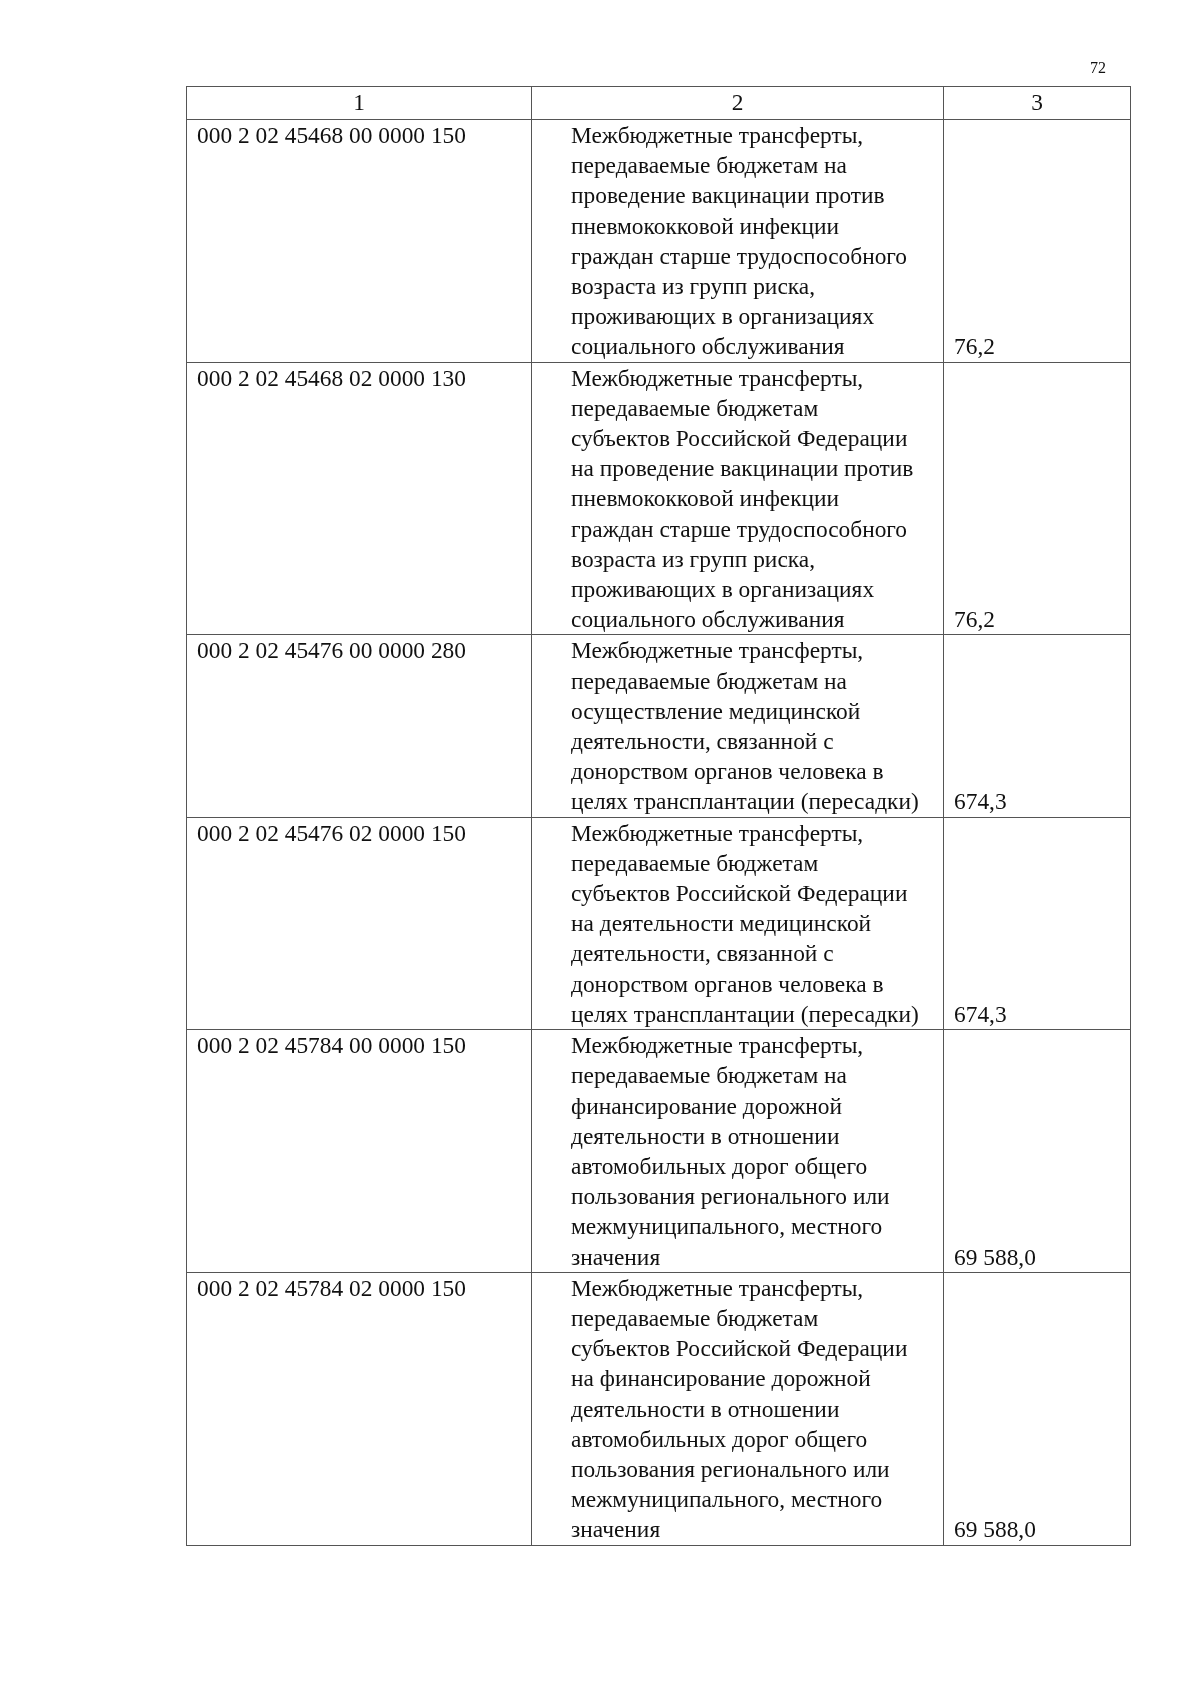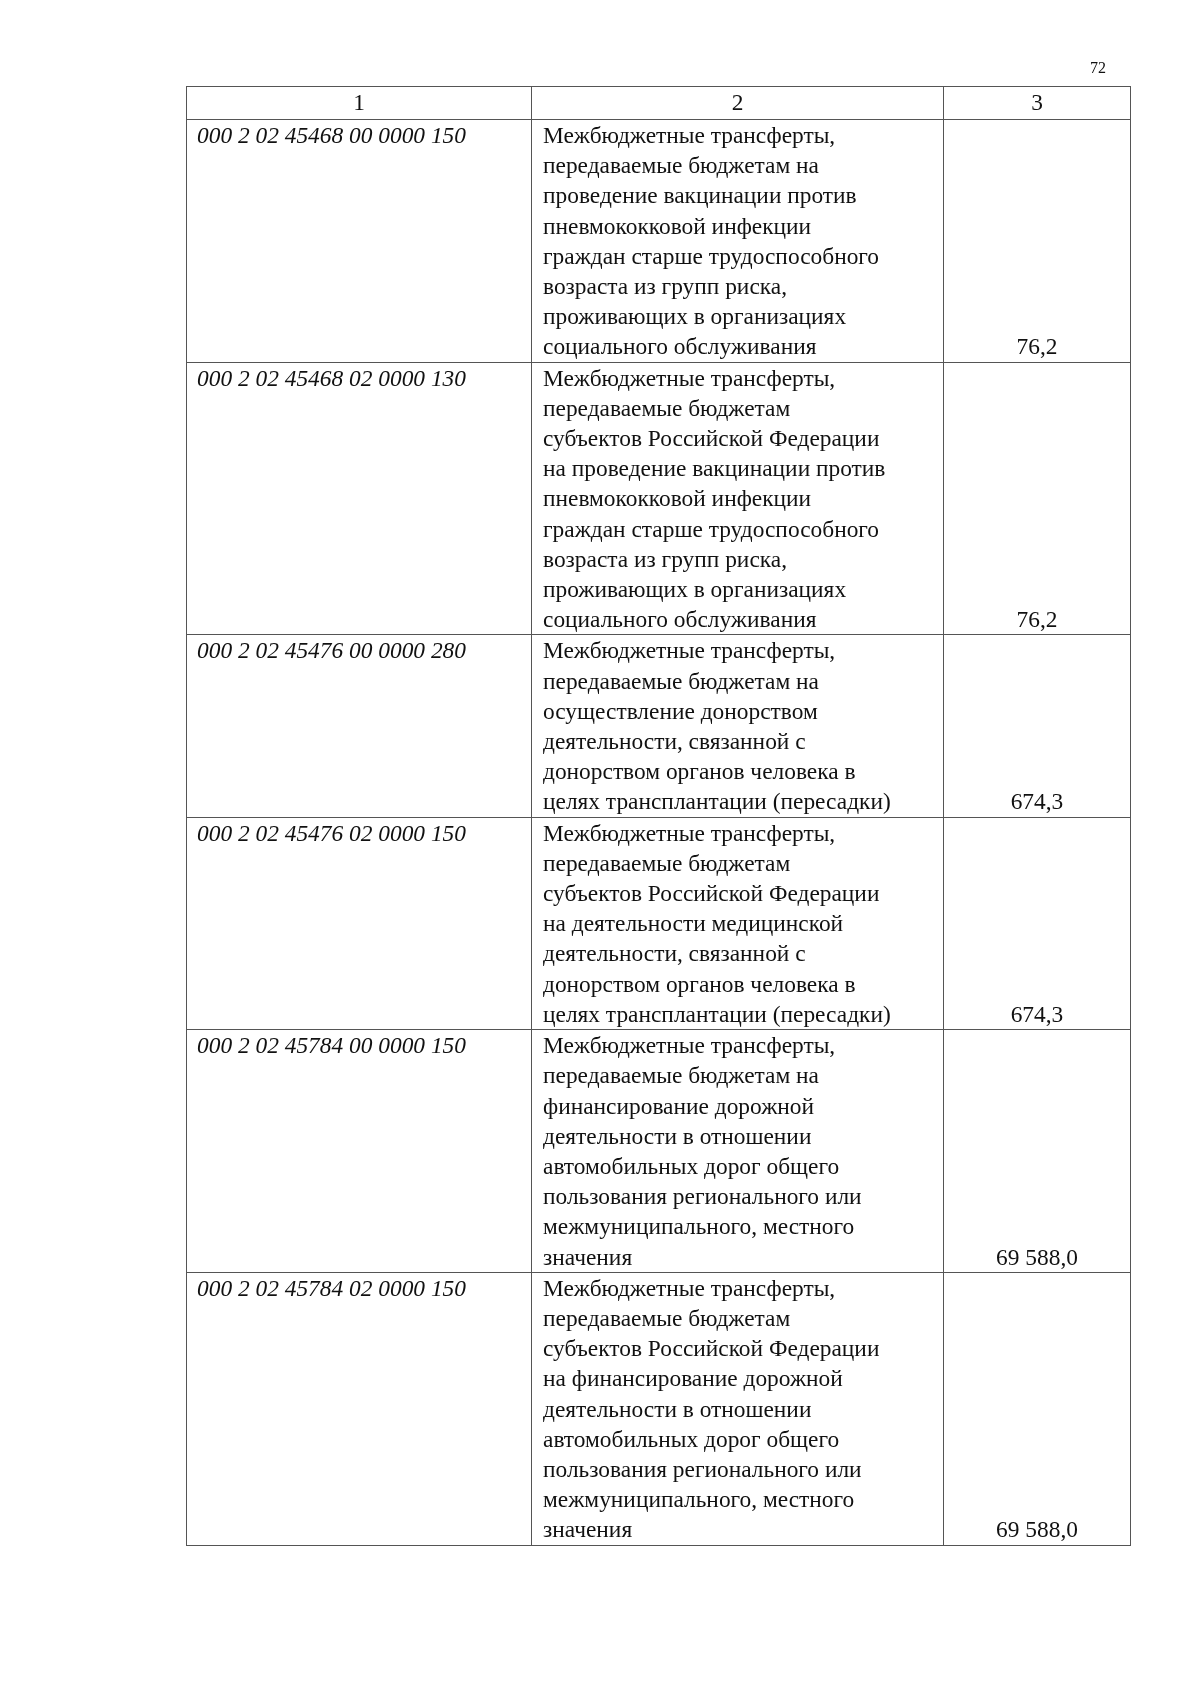--- a/index.html
+++ b/index.html
@@ -4,24 +4,24 @@
   <style>
     html, body { margin: 0; padding: 0; background: #ffffff; }
     body { width: 1200px; height: 1697px; position: relative; font-family: "Liberation Serif", serif; color: #111; }
     .page-number { position: absolute; top: 56px; left: 1090px; font-size: 16px; line-height: 24px; }
     table.budget { position: absolute; top: 86px; left: 186px; width: 944px; border-collapse: collapse; table-layout: fixed; }
     table.budget td { border: 1.3px solid #555; vertical-align: top; font-size: 23.4px; line-height: 30.2px; padding: 0 10px; }
     table.budget tr.header td { text-align: center; padding: 0; height: 32px; line-height: 31px; }
     col.c1 { width: 345px; }
     col.c2 { width: 412px; }
     col.c3 { width: 187px; }
-    td.code { padding-left: 10px !important; white-space: nowrap; font-style: italic; }
+    td.code { padding-left: 10px !important; white-space: nowrap; }
     td.desc { padding-left: 11px !important; padding-right: 2px !important; }
-    td.amount { vertical-align: bottom !important; text-align: center; padding-right: 10px !important; }
-    .line { display: block; white-space: nowrap; }
+    td.amount { vertical-align: bottom !important; text-align: left; padding-right: 10px !important; }
+    .line { display: block; white-space: nowrap; margin-left: 28px; }
   </style>
 </head>
 <body>
 
 <div class="page-number">72</div>
 
 <table class="budget">
   <colgroup>
       <col class="c1">
       <col class="c2">
@@ -60,21 +60,21 @@
           <span class="line">проживающих в организациях</span>
           <span class="line">социального обслуживания</span>
         </td>
         <td class="amount">76,2</td>
       </tr>
       <tr>
         <td class="code">000 2 02 45476 00 0000 280</td>
         <td class="desc">
           <span class="line">Межбюджетные трансферты,</span>
           <span class="line">передаваемые бюджетам на</span>
-          <span class="line">осуществление донорством</span>
+          <span class="line">осуществление медицинской</span>
           <span class="line">деятельности, связанной с</span>
           <span class="line">донорством органов человека в</span>
           <span class="line">целях трансплантации (пересадки)</span>
         </td>
         <td class="amount">674,3</td>
       </tr>
       <tr>
         <td class="code">000 2 02 45476 02 0000 150</td>
         <td class="desc">
           <span class="line">Межбюджетные трансферты,</span>

